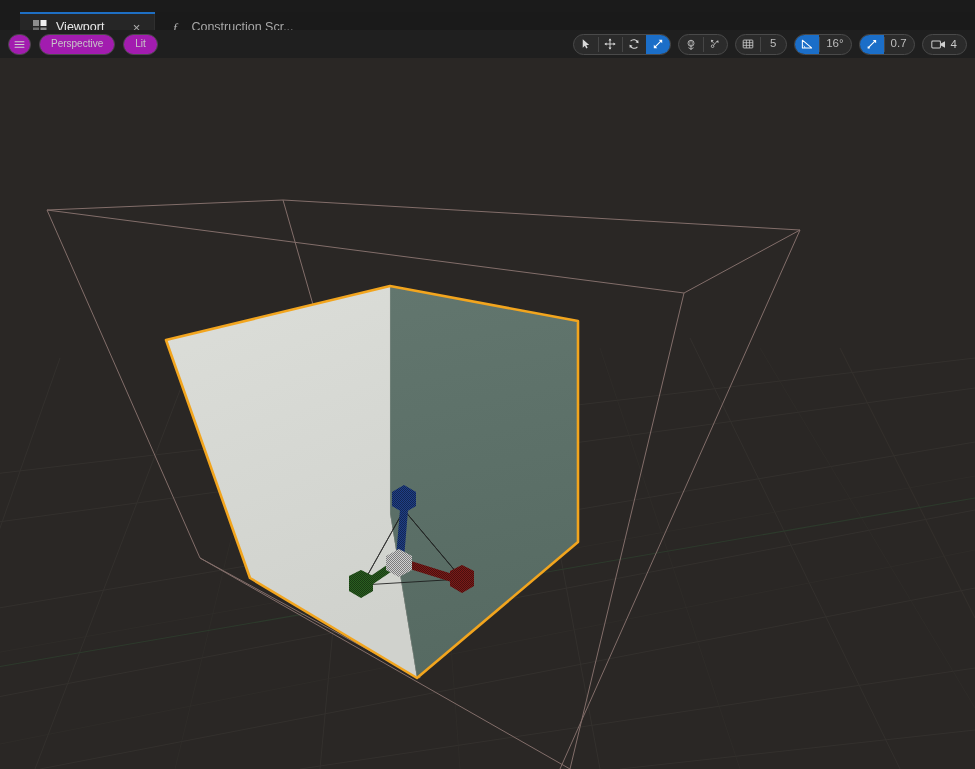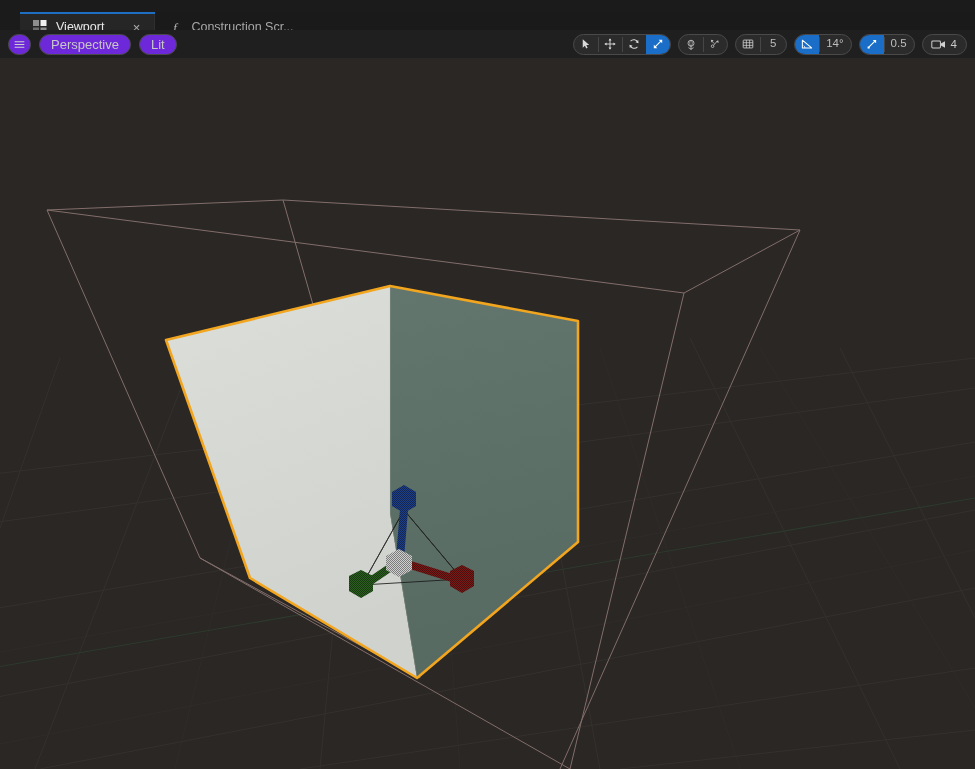--- a/index.html
+++ b/index.html
@@ -76,23 +76,23 @@
   }
   .tb-left {
     position: absolute; left: 8px; top: 0;
     height: 28px;
     display: flex; align-items: center; gap: 8px;
   }
   .pill {
     height: 21px;
     border: 1px solid #4a4a4a;
     border-radius: 11px;
-    background: #6d28d9;
+    background: #a21caf;
     color: #c8c8c8;
-    font-size: 13px;
+    font-size: 10px;
     display: flex; align-items: center; justify-content: center;
     padding: 0 11px;
     line-height: 1;
     white-space: nowrap;
   }
   .pill.icon-only { width: 23px; padding: 0; }
 
   .tb-right {
     position: absolute; right: 8px; top: 0;
     height: 28px;
@@ -285,34 +285,34 @@
 
       <div class="grp">
         <div class="gbtn on">
           <span>
             <svg viewBox="0 0 14 14" width="12" height="12">
               <path d="M1.6 11.6 L12.4 11.6 L1.6 2.6 Z" fill="none" stroke="#ffffff" stroke-width="1.2" stroke-linejoin="round"></path>
               <path d="M4.6 11.6 A3.6 3.6 0 0 0 3.3 9.0" stroke="#ffffff" stroke-width="1" fill="none"></path>
             </svg>
           </span>
         </div>
-        <div class="gval">14°</div>
+        <div class="gval">16°</div>
       </div>
 
       <div class="grp">
         <div class="gbtn on">
           <span>
             <svg viewBox="0 0 14 14" width="12" height="12">
               <path d="M3.6 10.4 L10.4 3.6" stroke="#ffffff" stroke-width="1.3"></path>
               <path d="M11.8 2.2 L11.8 6.2 L7.8 2.2 Z" fill="#ffffff"></path>
               <rect x="1.9" y="9.9" width="2.4" height="2.4" fill="#ffffff"></rect>
             </svg>
           </span>
         </div>
-        <div class="gval">0.5</div>
+        <div class="gval">0.7</div>
       </div>
 
       <div class="cam-grp">
         <span>
           <svg viewBox="0 0 16 12" width="15" height="11">
             <rect x="0.7" y="2.2" width="9.4" height="7.6" rx="1" stroke="#cfcfcf" stroke-width="1.1" fill="none"></rect>
             <path d="M10.6 5.0 L15.1 2.4 L15.1 9.6 L10.6 7.0 Z" fill="#cfcfcf"></path>
           </svg>
         </span>
         <span>4</span>

